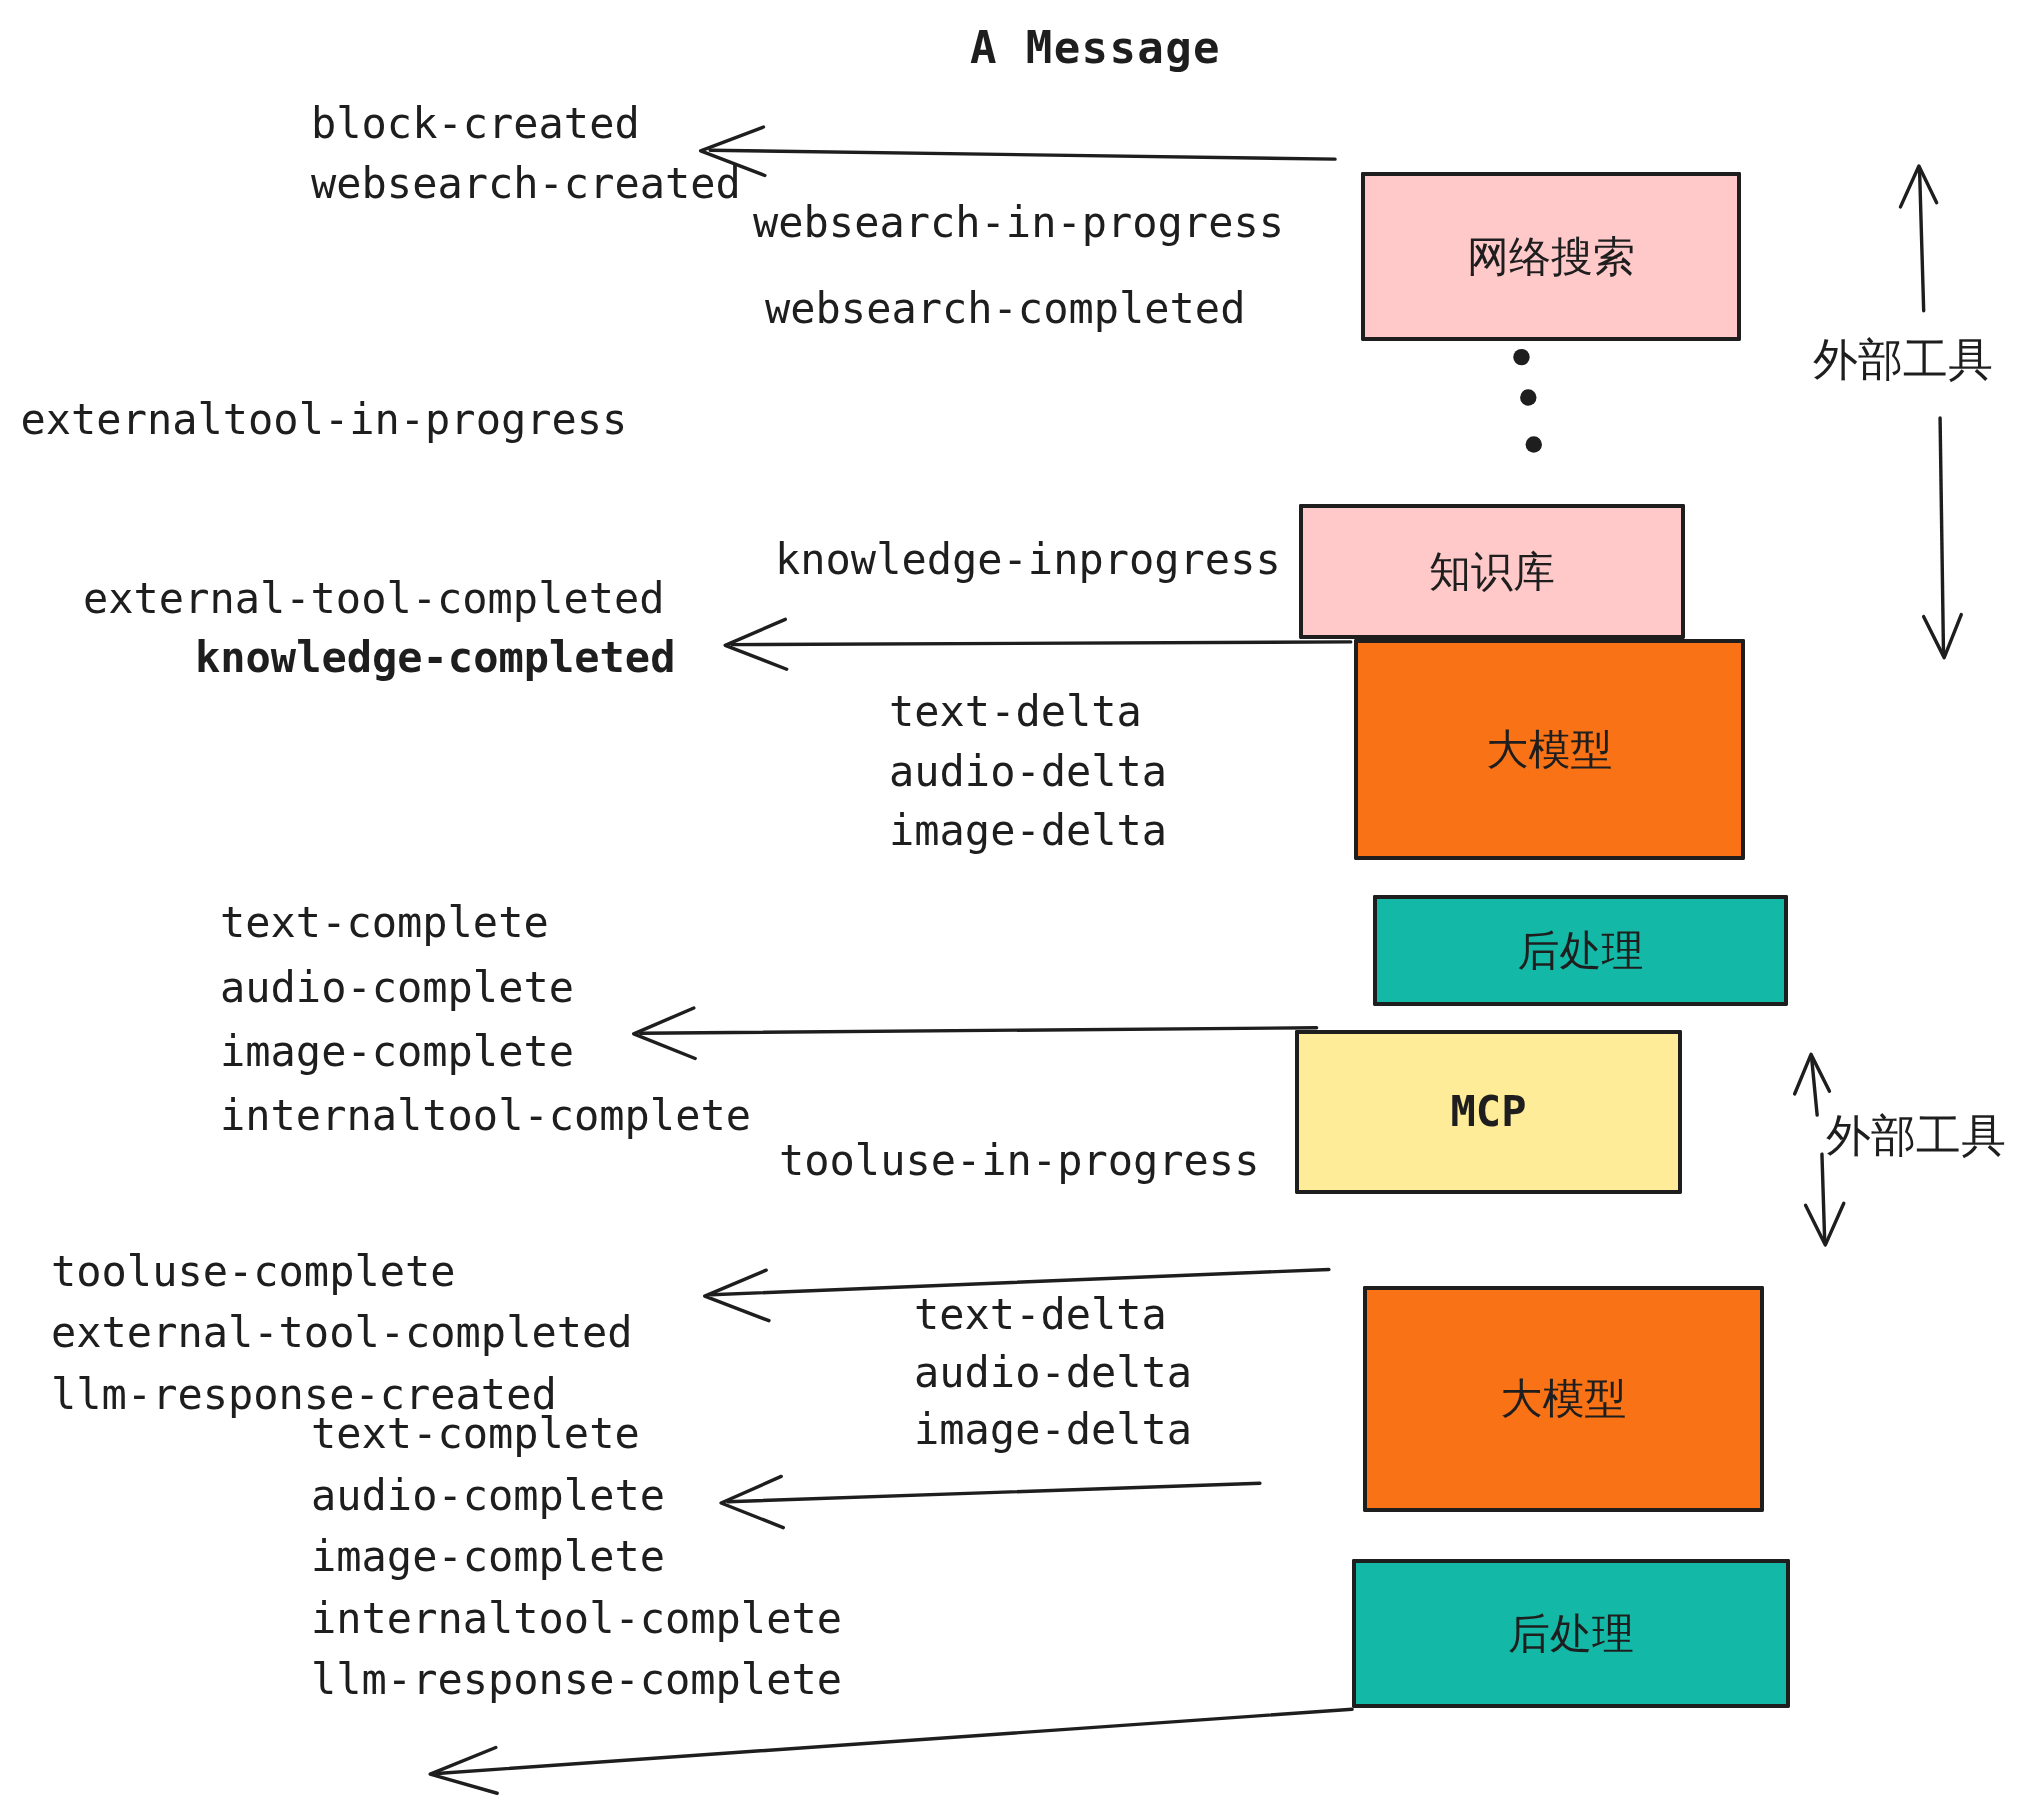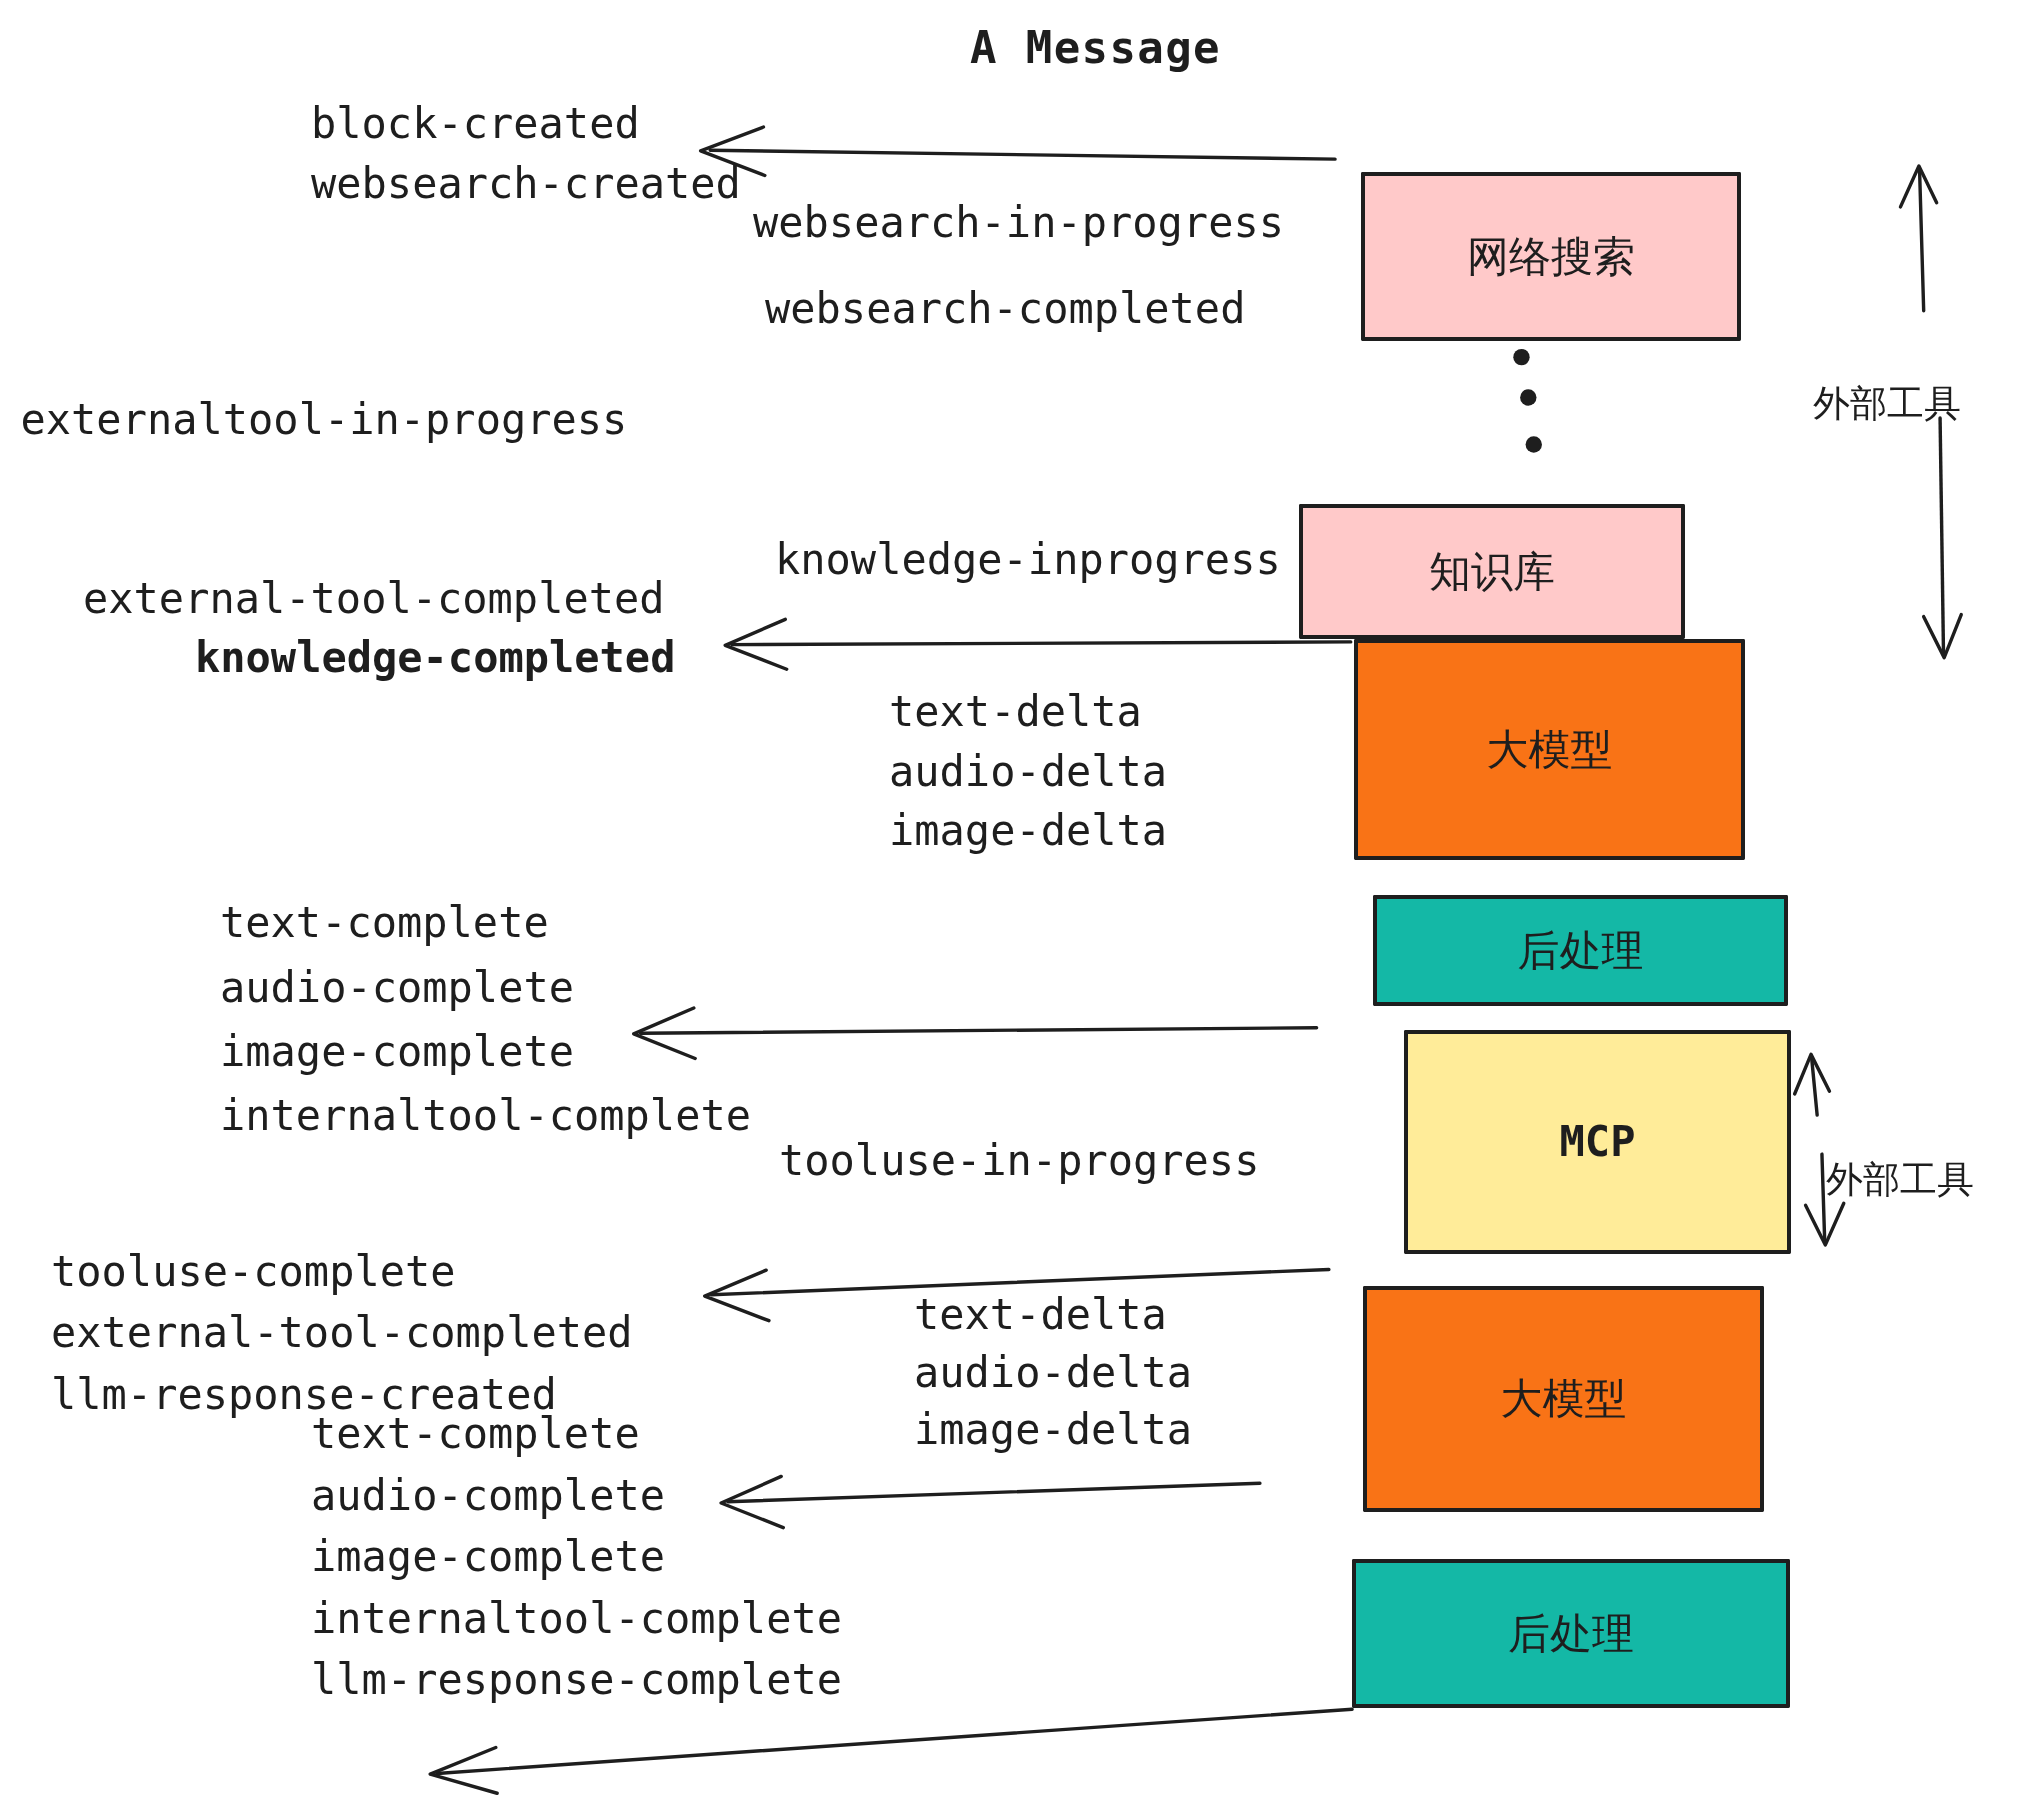--- a/index.html
+++ b/index.html
@@ -23,23 +23,22 @@
   .box-label {
     font-size:42px; line-height:1; white-space:nowrap;
     font-family:"DejaVu Sans","Liberation Sans",sans-serif;
   }
   .box-label.latin { font-family:"DejaVu Sans Mono","Liberation Mono",monospace; font-weight:bold; }
   .fill-pink   { background:#ffc9c9; }
   .fill-green  { background:#f97316; }
   .fill-yellow { background:#ffec99; }
   .fill-white  { background:#14b8a6; }
   .side-label {
-    position:absolute; font-size:37px; line-height:1; white-space:nowrap;
+    position:absolute; font-size:45px; line-height:1; white-space:nowrap;
     font-family:"DejaVu Sans","Liberation Sans",sans-serif;
-    margin-top:48px;
   }
   svg.arrow-layer { position:absolute; left:0; top:0; width:2035px; height:1796px; }
   svg.arrow-layer path { fill:none; stroke:#1e1e1e; stroke-width:5; stroke-linecap:round; stroke-linejoin:round; }
   svg.arrow-layer circle { fill:#1e1e1e; stroke:none; }
 </style>
 </head>
 <body>
 
 <div id="canvas">
 
@@ -98,21 +97,21 @@
   </div>
   <div class="box fill-pink" style="left:1299px; top:504px;  width:386px; height:135px;">
     <span class="box-label">知识库</span>
   </div>
   <div class="box fill-green" style="left:1354px; top:639px;  width:391px; height:221px;">
     <span class="box-label">大模型</span>
   </div>
   <div class="box fill-white" style="left:1373px; top:895px; width:415px; height:111px;">
     <span class="box-label">后处理</span>
   </div>
-  <div class="box fill-yellow" style="left:1404px; top:1030px; width:387px; height:224px;">
+  <div class="box fill-yellow" style="left:1295px; top:1030px; width:387px; height:164px;">
     <span class="box-label latin">MCP</span>
   </div>
   <div class="box fill-green" style="left:1363px; top:1286px; width:401px; height:226px;">
     <span class="box-label">大模型</span>
   </div>
   <div class="box fill-white" style="left:1352px; top:1559px; width:438px; height:149px;">
     <span class="box-label">后处理</span>
   </div>
 
   <div class="side-label" style="left:1813px; top:337px;">外部工具</div>

